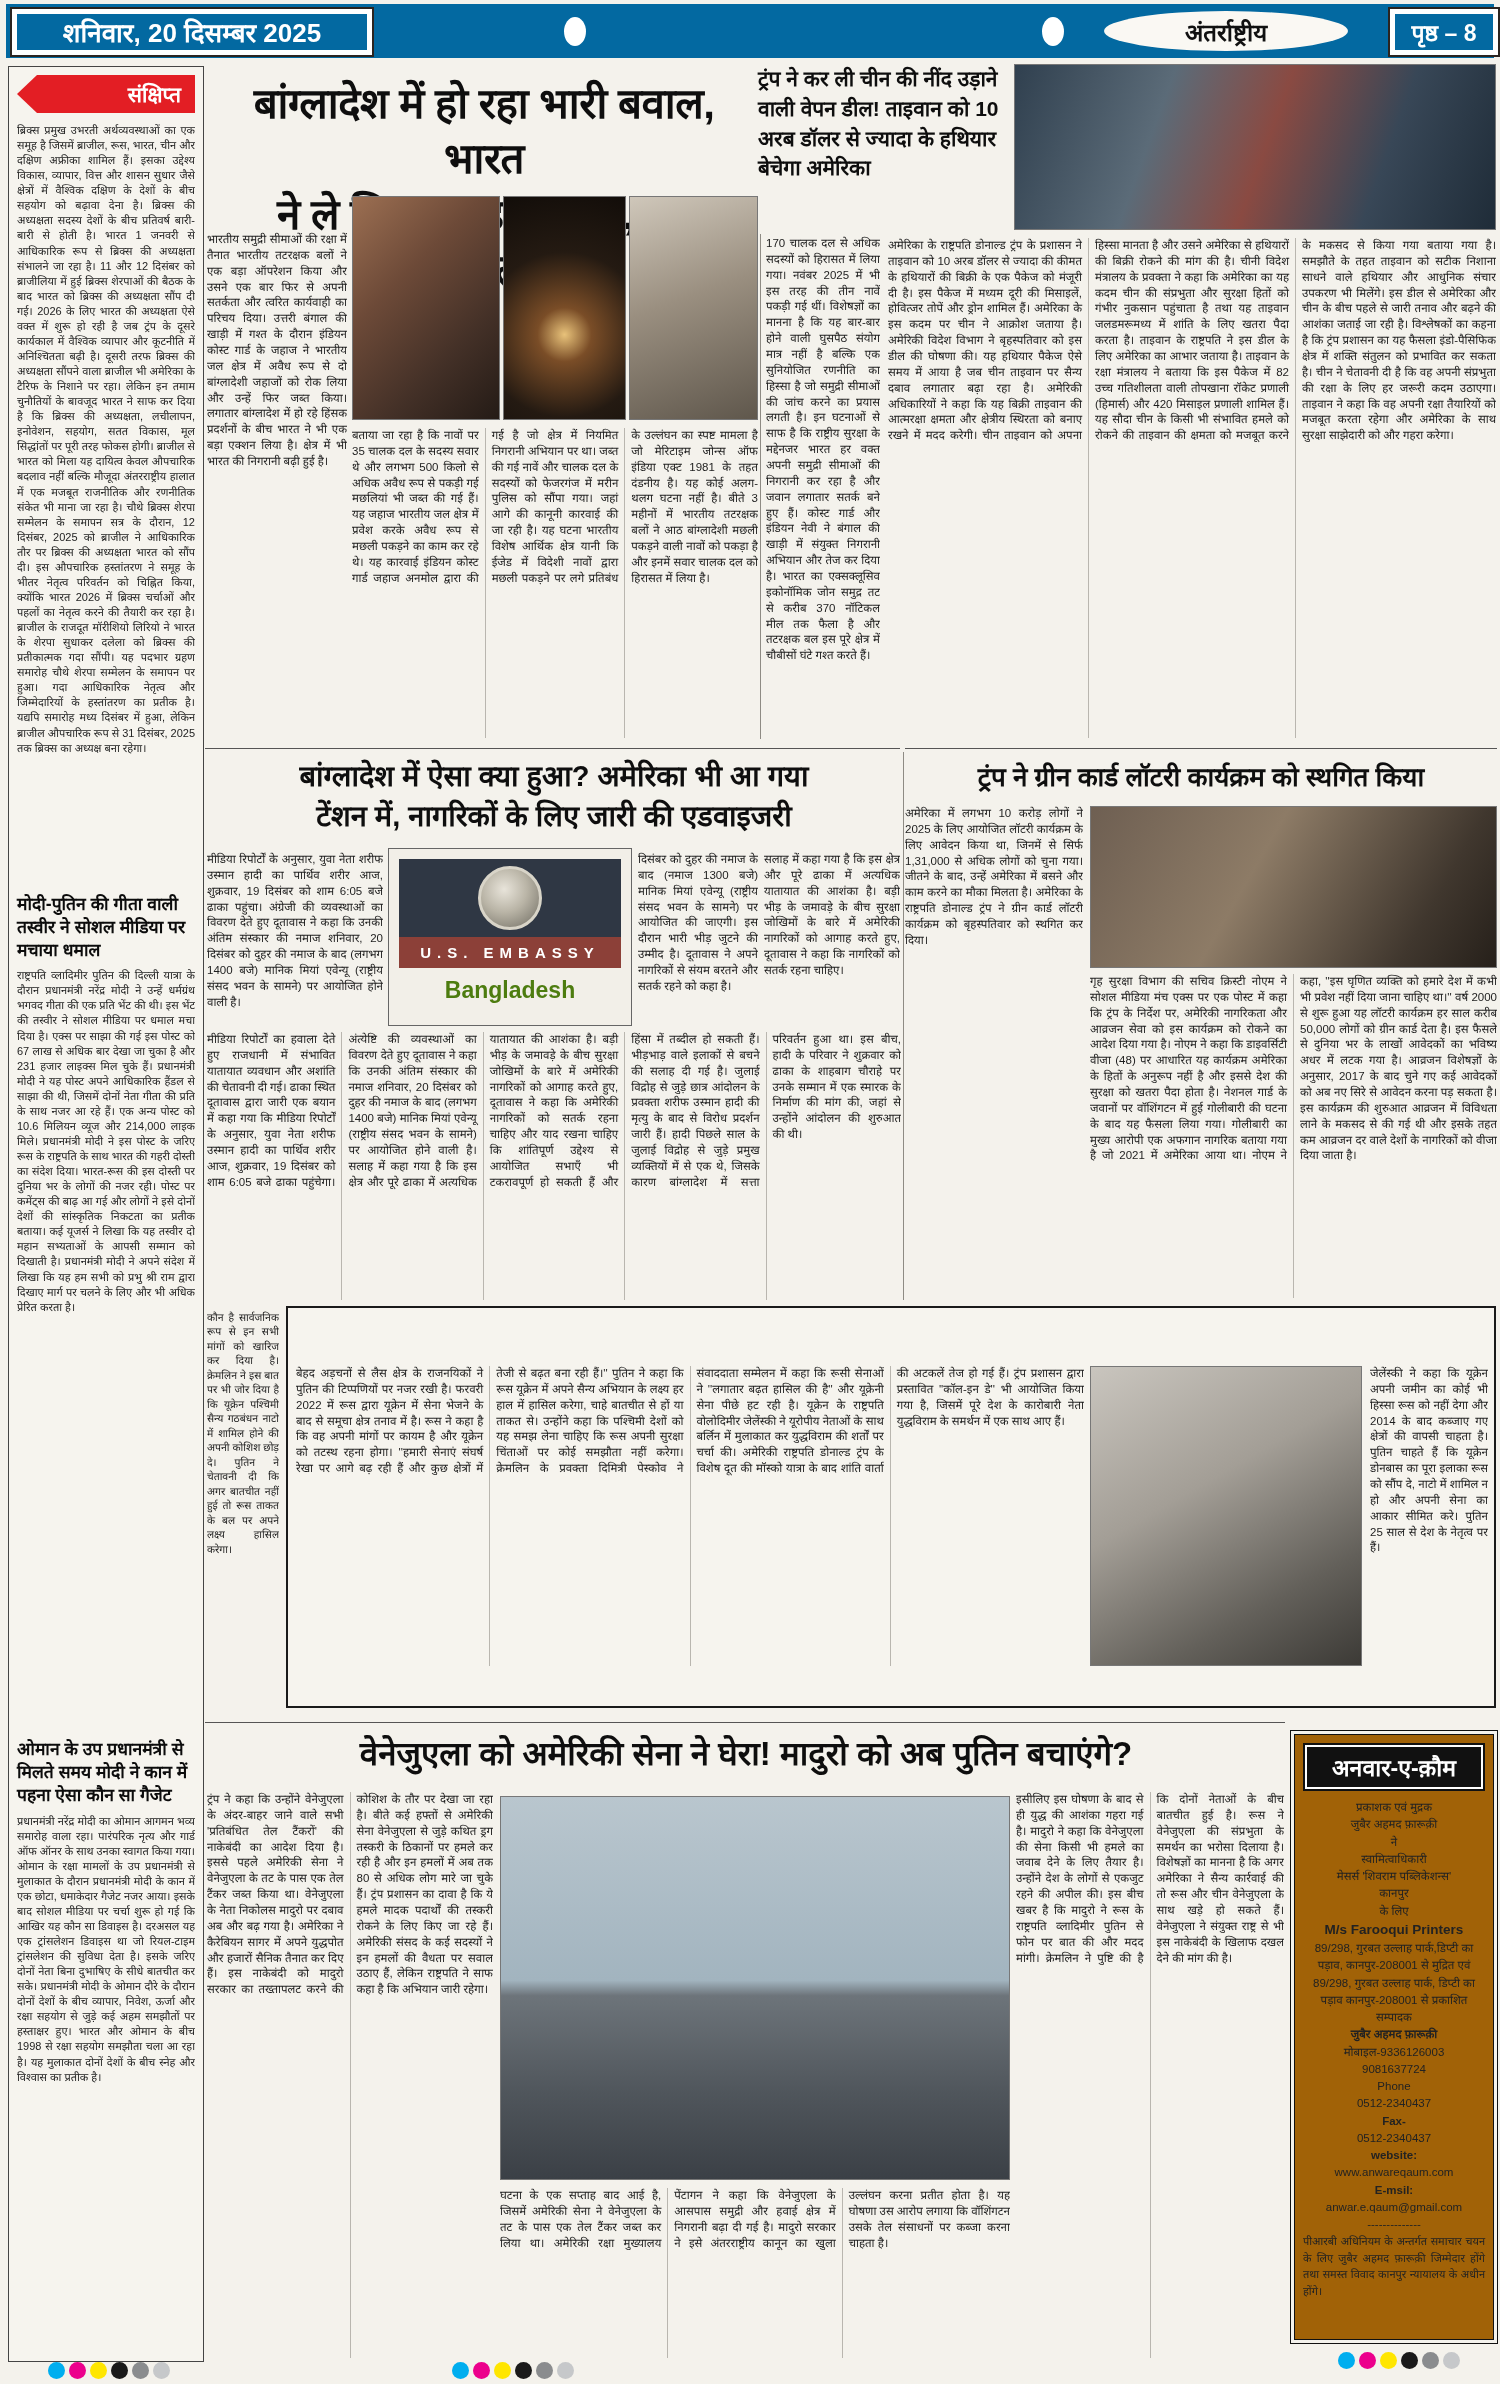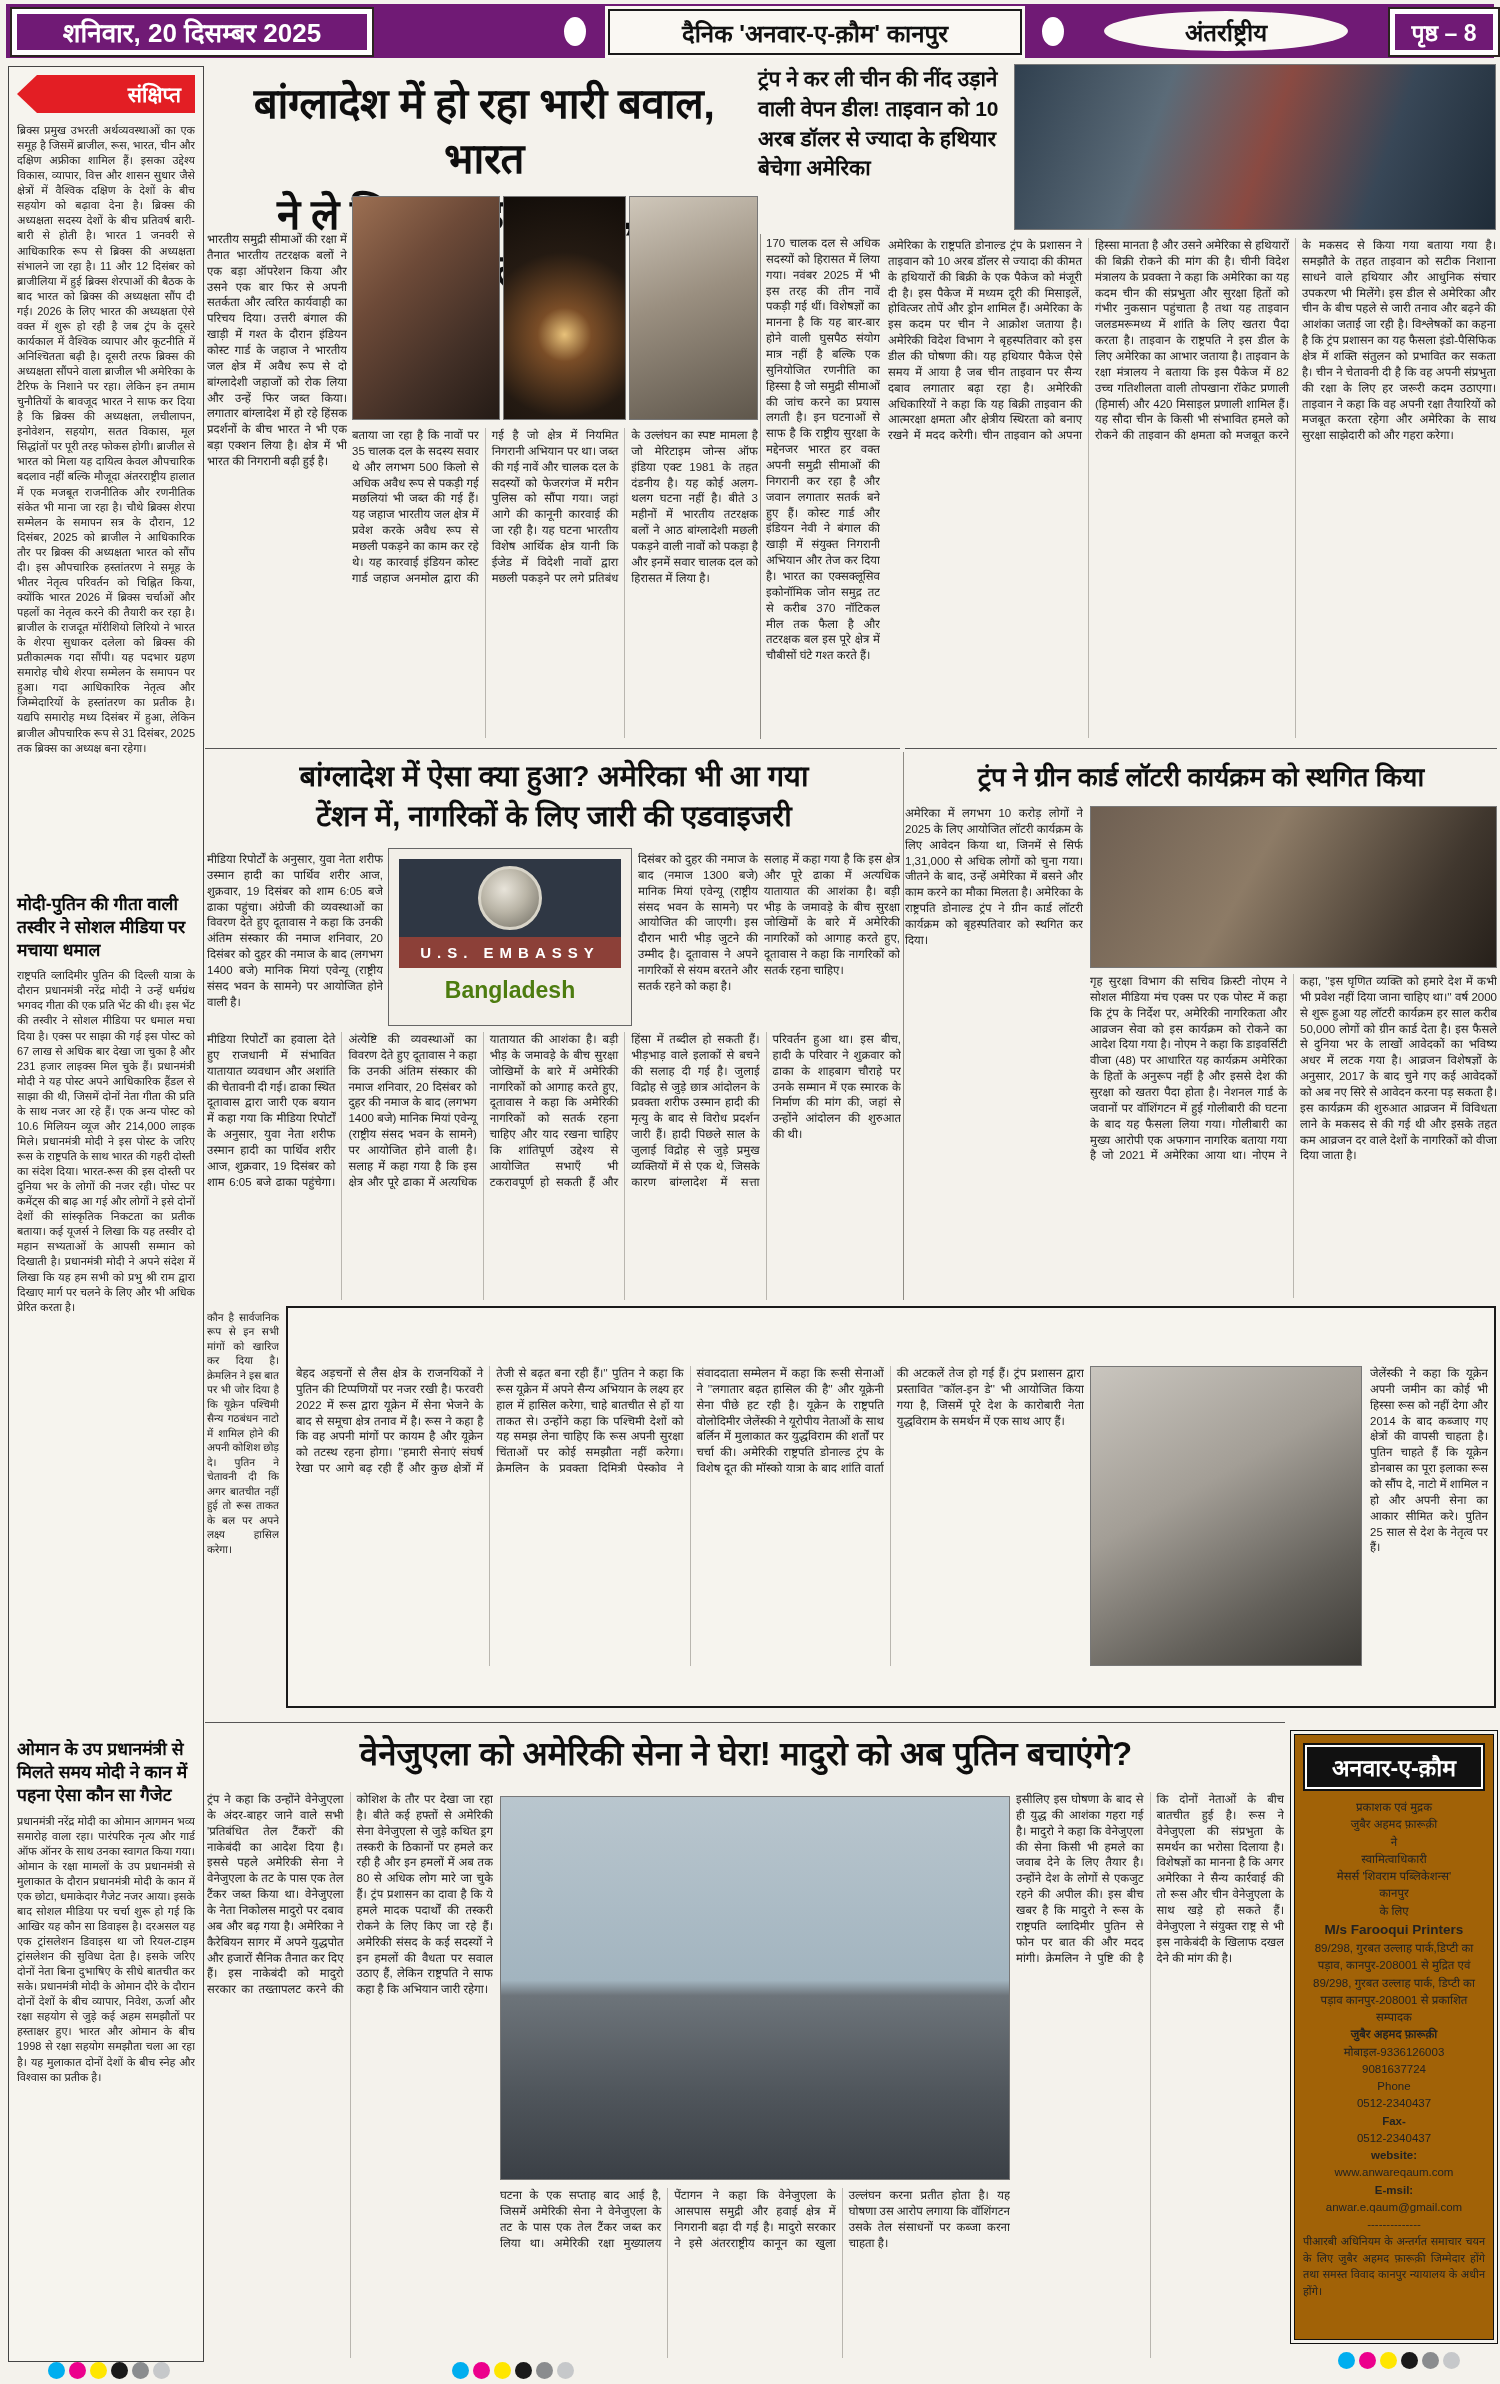--- a/index.html
+++ b/index.html
@@ -12,21 +12,21 @@
   .abs{position:absolute;}
   .txt{font-size:11.5px;line-height:1.38;text-align:justify;overflow:hidden;color:#1d1d1d;}
   .cols2{column-count:2;column-gap:13px;column-rule:1px solid #b9b6af;}
   .cols3{column-count:3;column-gap:13px;column-rule:1px solid #b9b6af;}
   .cols4{column-count:4;column-gap:13px;column-rule:1px solid #b9b6af;}
   .cols5{column-count:5;column-gap:13px;column-rule:1px solid #b9b6af;}
   .hl{font-weight:800;color:#0e0e0e;}
   .vrule{border-left:1px solid #8e8b84;}
   .hrule{border-top:1.5px solid #555;}
   
-  .banner{background:#701a75;}
+  .banner{background:#0369a1;}
   .bx-dark{border:2px solid #fff;box-shadow:0 0 0 2px #2b2420,0 0 0 3px #fff inset;
     color:#fff;display:flex;align-items:center;justify-content:center;font-weight:800;}
   .bx-light{background:#faf8f3;border:2px solid #1a1a1a;box-shadow:0 0 0 3px #faf8f3;
     color:#111;display:flex;align-items:center;justify-content:center;font-weight:800;}
   .dot{background:#fff;border-radius:50%;}
   .oval{background:#faf8f3;border-radius:50%;display:flex;align-items:center;justify-content:center;
     font-weight:800;color:#111;}
   
   .sidebar{border:1px solid #444;background:#f6f4ee;padding:8px;box-sizing:border-box;}
   .ribbon{background:#e31e24;color:#fff;font-weight:800;font-size:21px;height:38px;
@@ -68,23 +68,20 @@
   .capline{font-size:11.5px;line-height:1.3;text-align:justify;overflow:hidden;color:#1d1d1d;}
 </style>
 </head>
 <body>
 
 <div class="abs banner" style="left:6px;top:4px;width:1488px;height:54px;">
   <div class="abs bx-dark" style="left:6px;top:5px;width:356px;height:42px;font-size:26px;">
     <span>शनिवार, 20 दिसम्बर 2025</span>
   </div>
   <div class="abs dot" style="left:558px;top:13px;width:22px;height:29px;"></div>
-  <div class="abs bx-light" style="left:602px;top:5px;width:410px;height:42px;font-size:24px;">
-    <span>दैनिक  'अनवार-ए-क़ौम'  कानपुर</span>
-  </div>
   <div class="abs dot" style="left:1036px;top:13px;width:22px;height:29px;"></div>
   <div class="abs oval" style="left:1098px;top:7px;width:244px;height:40px;font-size:24px;">
     <span>अंतर्राष्ट्रीय</span>
   </div>
   <div class="abs bx-dark" style="left:1384px;top:5px;width:104px;height:42px;font-size:23px;">
     <span>पृष्ठ – 8</span>
   </div>
 </div>
 
 <div class="abs sidebar" style="left:8px;top:66px;width:196px;height:2296px;">

